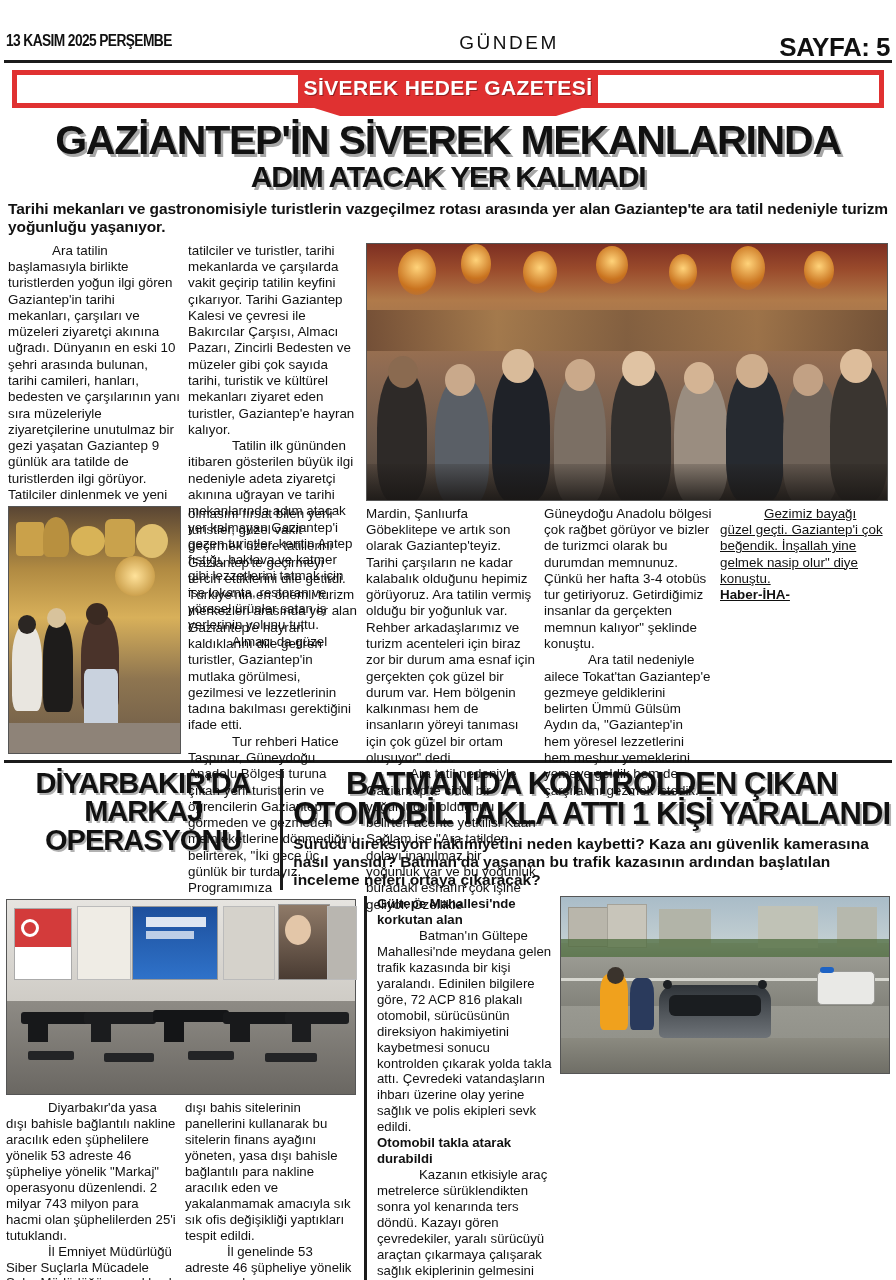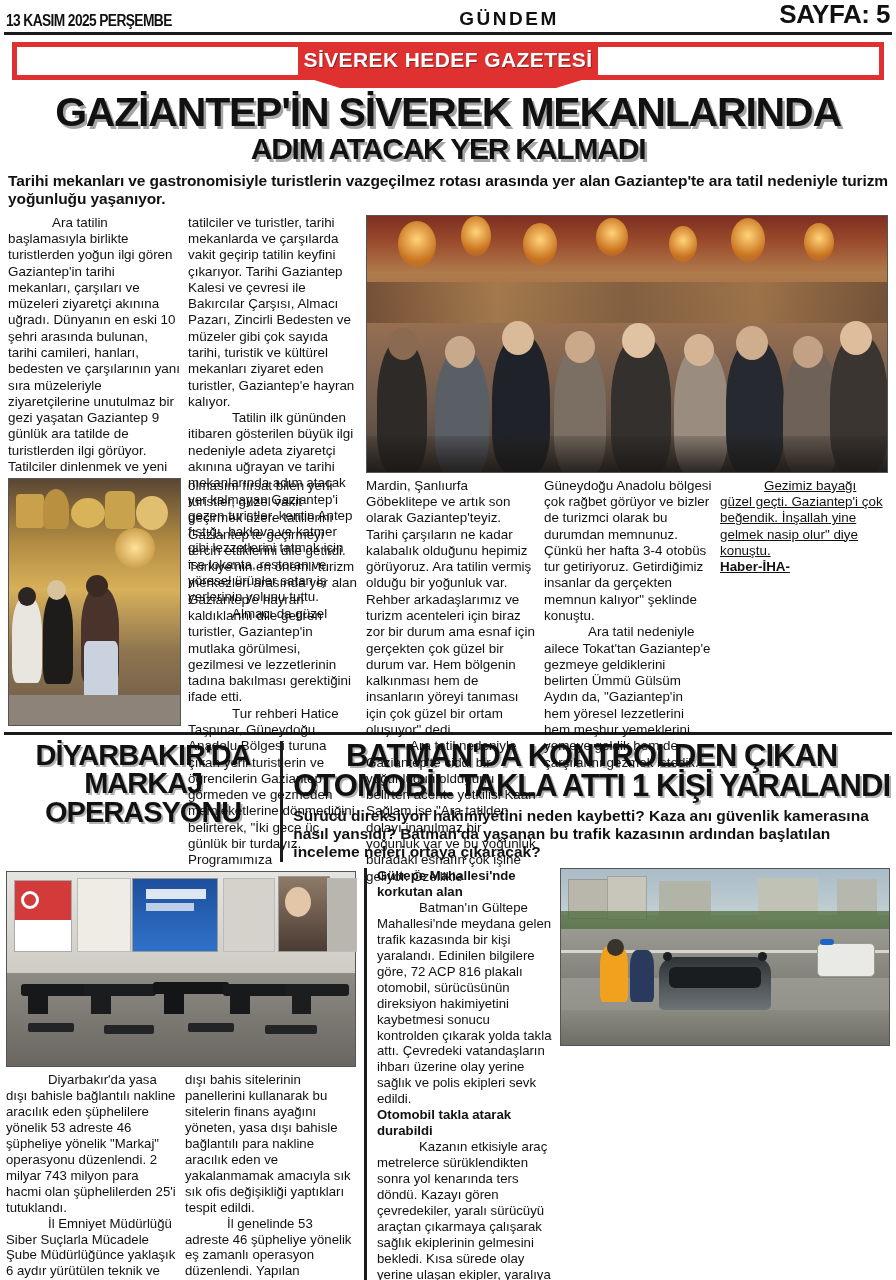--- a/index.html
+++ b/index.html
@@ -10,31 +10,32 @@
   body {
     width: 896px; height: 1280px;
     font-family: "Liberation Sans", sans-serif;
     color: #111111;
     overflow: hidden;
     position: relative;
   }
 
   
   .masthead {
-    display: flex; align-items: flex-end; justify-content: space-between;
-    padding: 4px 6px 2px 6px;
+    display: flex; align-items: flex-start; justify-content: space-between;
+    padding: 4px 6px 16px 6px;
     height: 32px;
+    margin-top: 28px;
   }
   .mh-date {
     font-weight: bold; font-size: 16px; letter-spacing: -0.7px;
     transform: scaleX(0.86); transform-origin: left bottom;
     white-space: nowrap;
   }
   .mh-section {
-    font-weight: bold; font-size: 19px; letter-spacing: 2.5px;
+    font-weight: normal; font-size: 19px; letter-spacing: 2.5px;
     margin-left: 40px;
   }
   .mh-page {
     font-weight: bold; font-size: 26px; letter-spacing: -0.5px;
     white-space: nowrap;
   }
 
   .rule-thick { height: 3px; background: #1b1b1b; margin: 0 4px; }
 
   

